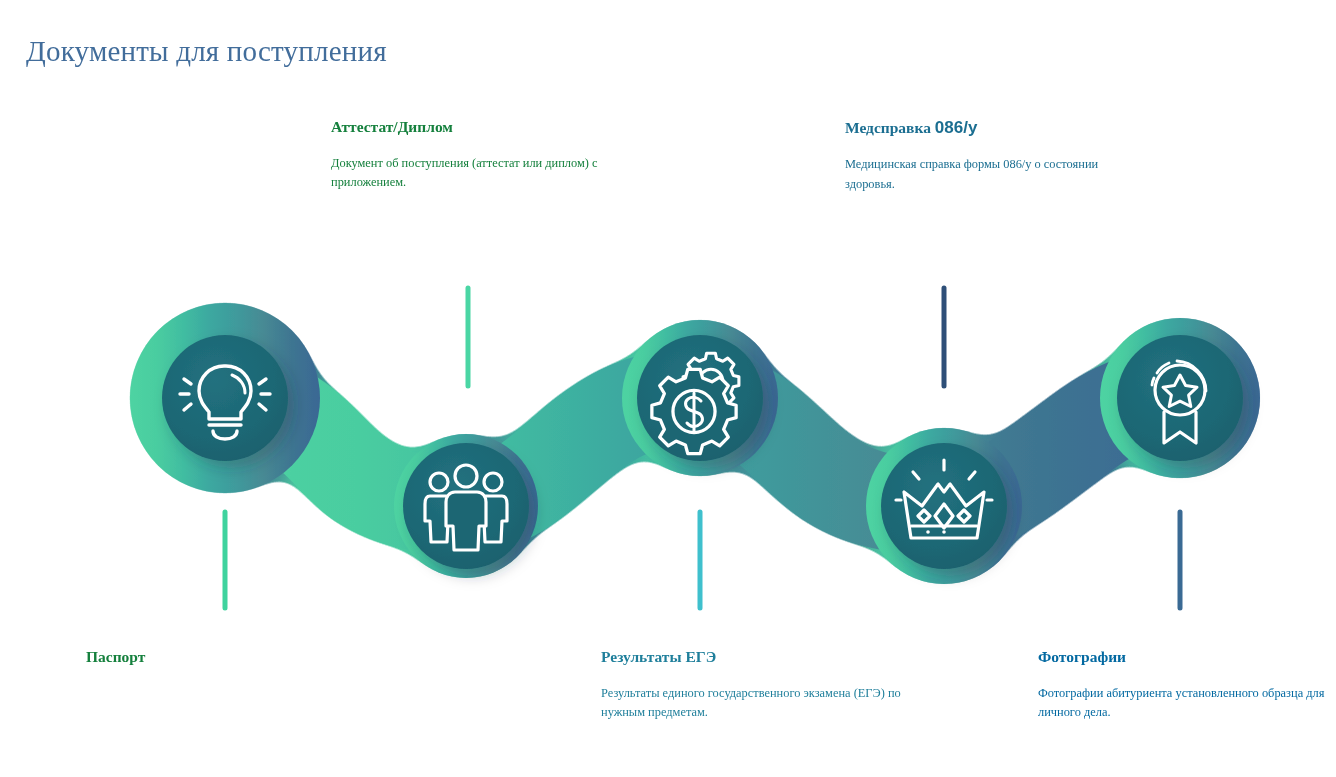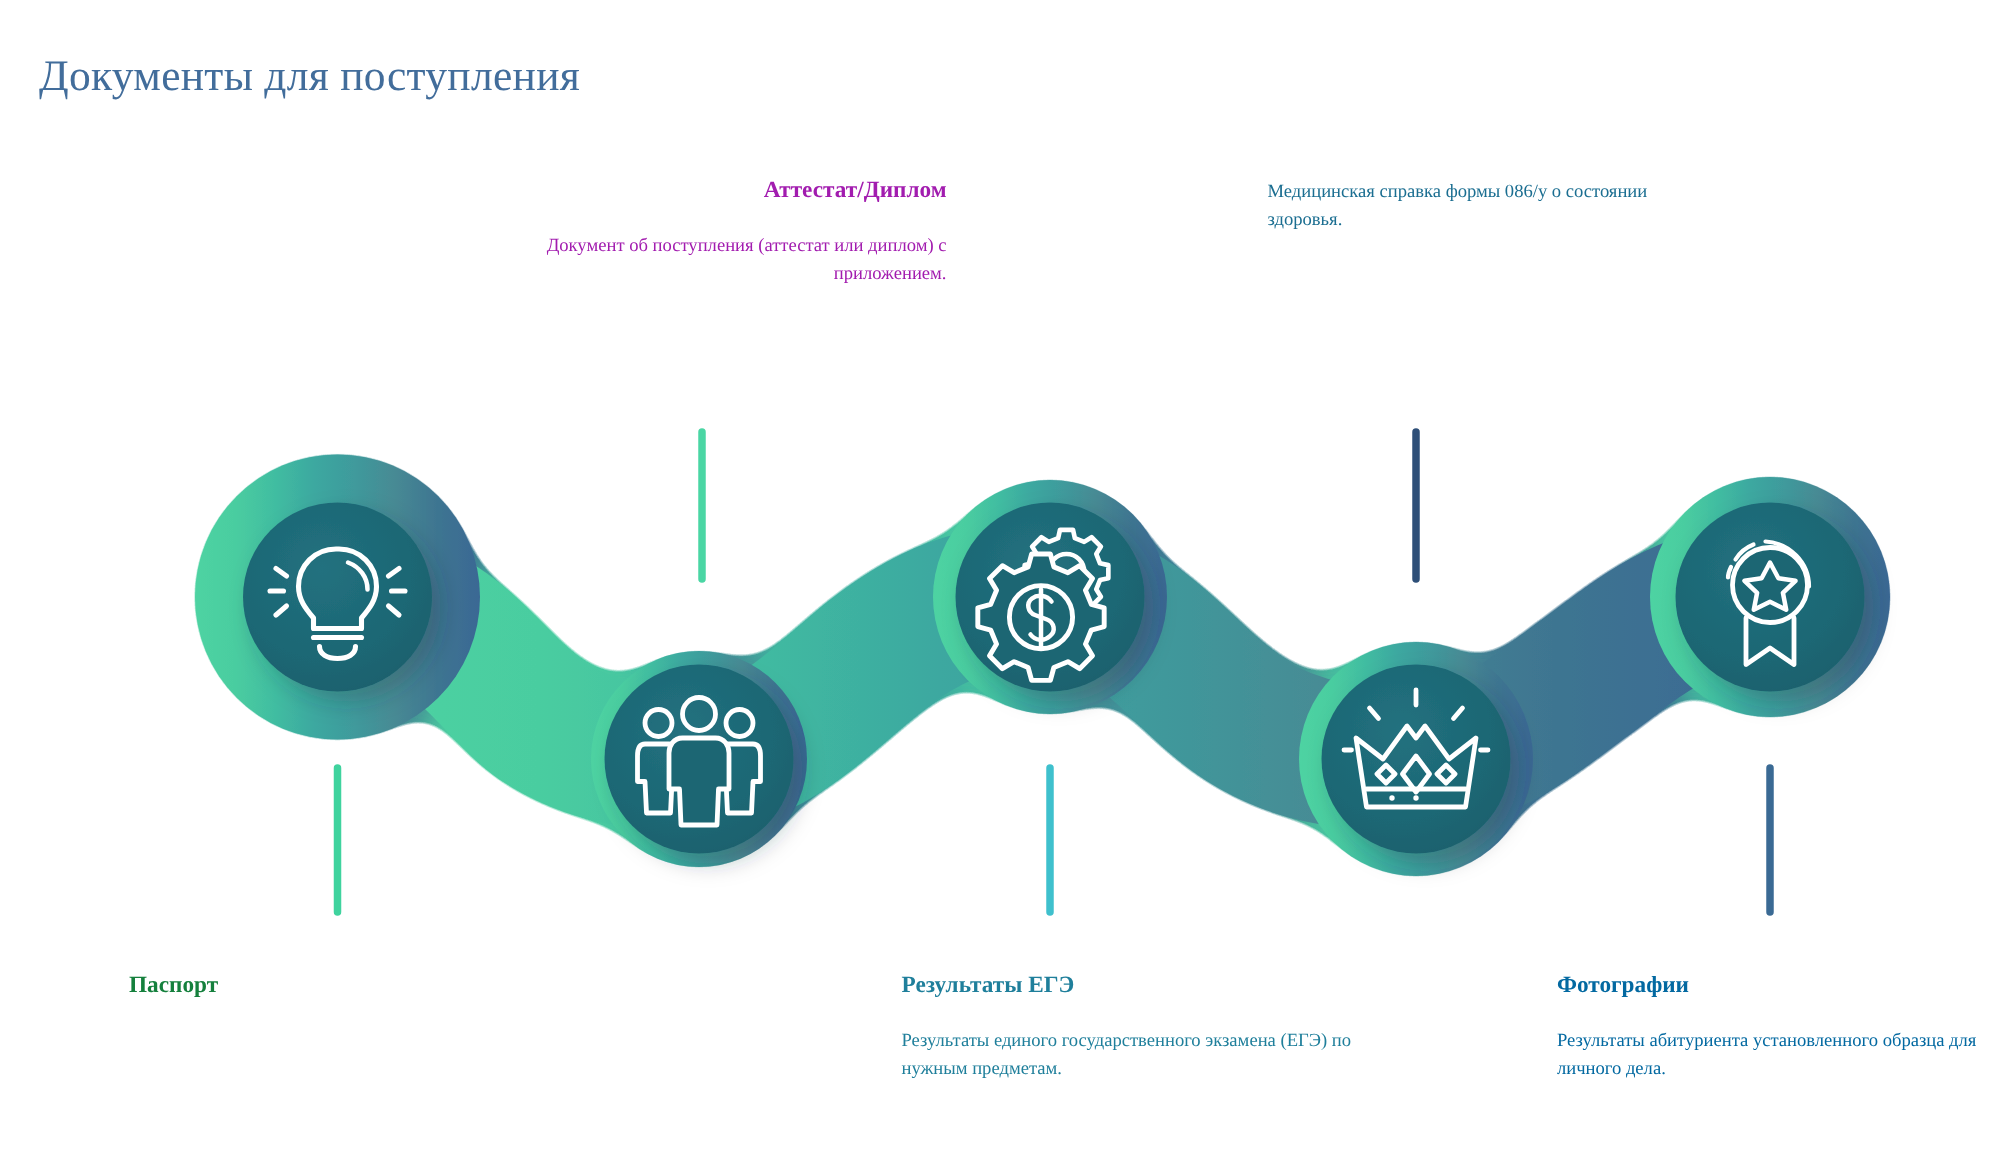--- a/index.html
+++ b/index.html
@@ -70,21 +70,21 @@
   }
 
   
   #callout-0 { left: 86px;   top: 648px; }
   #callout-1 { left: 331px;  top: 118px; }
   #callout-2 { left: 601px;  top: 648px; }
   #callout-3 { left: 845px;  top: 118px; }
   #callout-4 { left: 1038px; top: 648px; width: 290px; }
 
   .c-green  { color: #15803d; }
-  .c-teal   { color: #a21caf; text-align: right; }
+  .c-teal   { color: #15803d; }
   .c-dteal  { color: #1f7f9b; }
   .c-blue   { color: #0369a1; }
   .c-dblue  { color: #1b6e91; }
 </style>
 </head>
 <body>
 
 <div id="page">
 
   <h1 id="page-title">Документы для поступления</h1>
@@ -242,22 +242,23 @@
       <div class="callout-title c-teal">Аттестат/Диплом</div>
       <p class="callout-desc c-teal">Документ об поступления (аттестат или диплом) с приложением.</p>
     </div>
 
     <div class="callout" id="callout-2">
       <div class="callout-title c-dteal">Результаты ЕГЭ</div>
       <p class="callout-desc c-dteal">Результаты единого государственного экзамена (ЕГЭ) по нужным предметам.</p>
     </div>
 
     <div class="callout" id="callout-3">
+      <div class="callout-title c-dblue"><span>Медсправка </span><span class="num">086/у</span></div>
       <p class="callout-desc c-dblue">Медицинская справка формы 086/у о состоянии здоровья.</p>
     </div>
 
     <div class="callout" id="callout-4">
       <div class="callout-title c-blue">Фотографии</div>
-      <p class="callout-desc c-blue">Результаты абитуриента установленного образца для личного дела.</p>
+      <p class="callout-desc c-blue">Фотографии абитуриента установленного образца для личного дела.</p>
     </div>
 
   </div>
 </div>
 
 </body></html>

